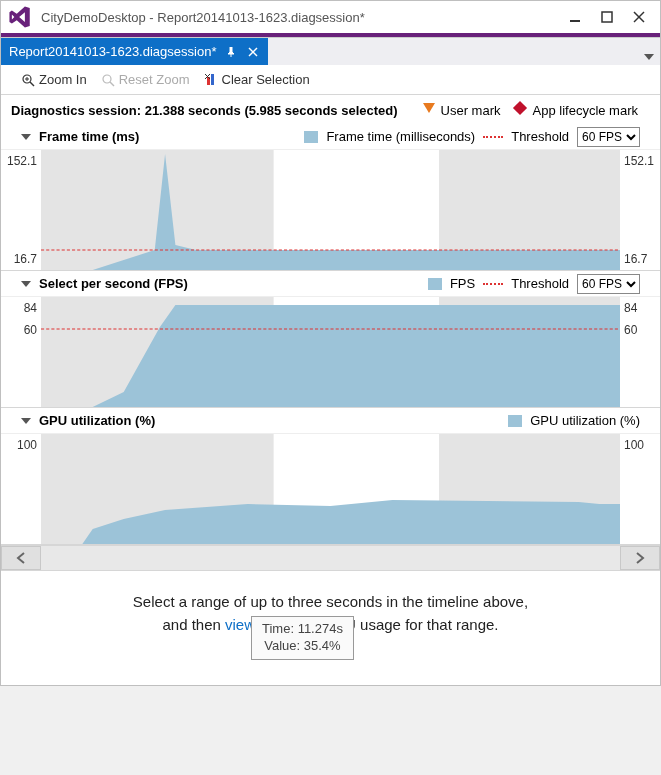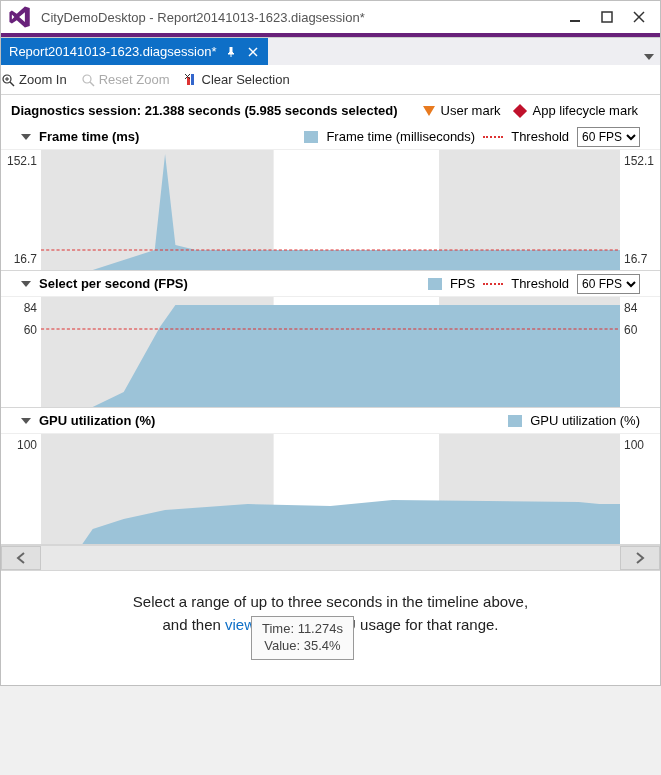--- a/index.html
+++ b/index.html
@@ -8,26 +8,26 @@
   .titlebar { height: 32px; display: flex; align-items: center; padding: 0 6px; background: #fff; }
   .vs-logo { width: 26px; height: 26px; margin-right: 8px; }
   .title-text { flex: 1; color: #555; font-size: 13px; }
   .winbtns { display: flex; gap: 18px; padding-right: 8px; }
   .winbtn { width: 14px; height: 14px; display:flex; align-items:center; justify-content:center; cursor:pointer; }
   .accentbar { height: 4px; background: #68217a; }
   .tabbar { height: 28px; background: #eeeef2; display: flex; align-items: stretch; position: relative; border-top:1px solid #ccc; }
   .tab { background: #0e6fc7; color: #fff; display: flex; align-items: center; padding: 8px 8px; font-size: 13px; gap: 8px; }
   .tab-pin, .tab-close { width: 14px; height: 14px; display:flex; align-items:center; justify-content:center; cursor:pointer; }
   .tab-menu { position:absolute; right:6px; top:8px; cursor:pointer; }
-  .toolbar { height: 30px; border-bottom: 1px solid #d6d6d6; display: flex; align-items: center; padding: 0 0; gap: 14px; font-size: 13px; color: #333; }
+  .toolbar { height: 30px; border-bottom: 1px solid #d6d6d6; display: flex; align-items: center; padding: 0 20px; gap: 14px; font-size: 13px; color: #333; }
   .tool { display:flex; align-items:center; gap:4px; cursor:pointer; }
   .tool.disabled { color:#aaa; cursor:default; }
   .sessioninfo { padding: 8px 22px 6px 10px; display:flex; align-items:center; font-size:13px; }
   .sessioninfo-text { flex:1; }
-  .legend-marks { display:flex; align-items:center; gap:4px; font-size:13px; }
+  .legend-marks { display:flex; gap:4px; font-size:13px; }
   .ruler { height: 22px; position:relative; border-bottom:1px solid #d6d6d6; background: repeating-linear-gradient(to right, #f6f6f6 0, #f6f6f6 4px, #fff 4px, #fff 8px); }
   .ruler .tick-major { position:absolute; top:4px; height:16px; width:3px; background:#000; }
   .ruler .tick-label { position:absolute; top:2px; font-size:12px; color:#555; }
   .chart-section { border-bottom:1px solid #d6d6d6; }
   .chart-header { height: 26px; display:flex; align-items:center; padding:0 20px; gap:8px; font-size:13px; background:#fff; border-bottom:1px solid #eee; }
   .chart-header .spacer { flex:1; }
   .caret { width:0;height:0;border-left:5px solid transparent;border-right:5px solid transparent;border-top:6px solid #555; cursor:pointer;}
   .legend-sw { width:14px; height:12px; display:inline-block; }
   .legend-sw.blue { background:#9cc3d8; }
   .legend-line { display:inline-block; width:20px; height:0; border-top:2px dotted #d33; vertical-align:middle;}

